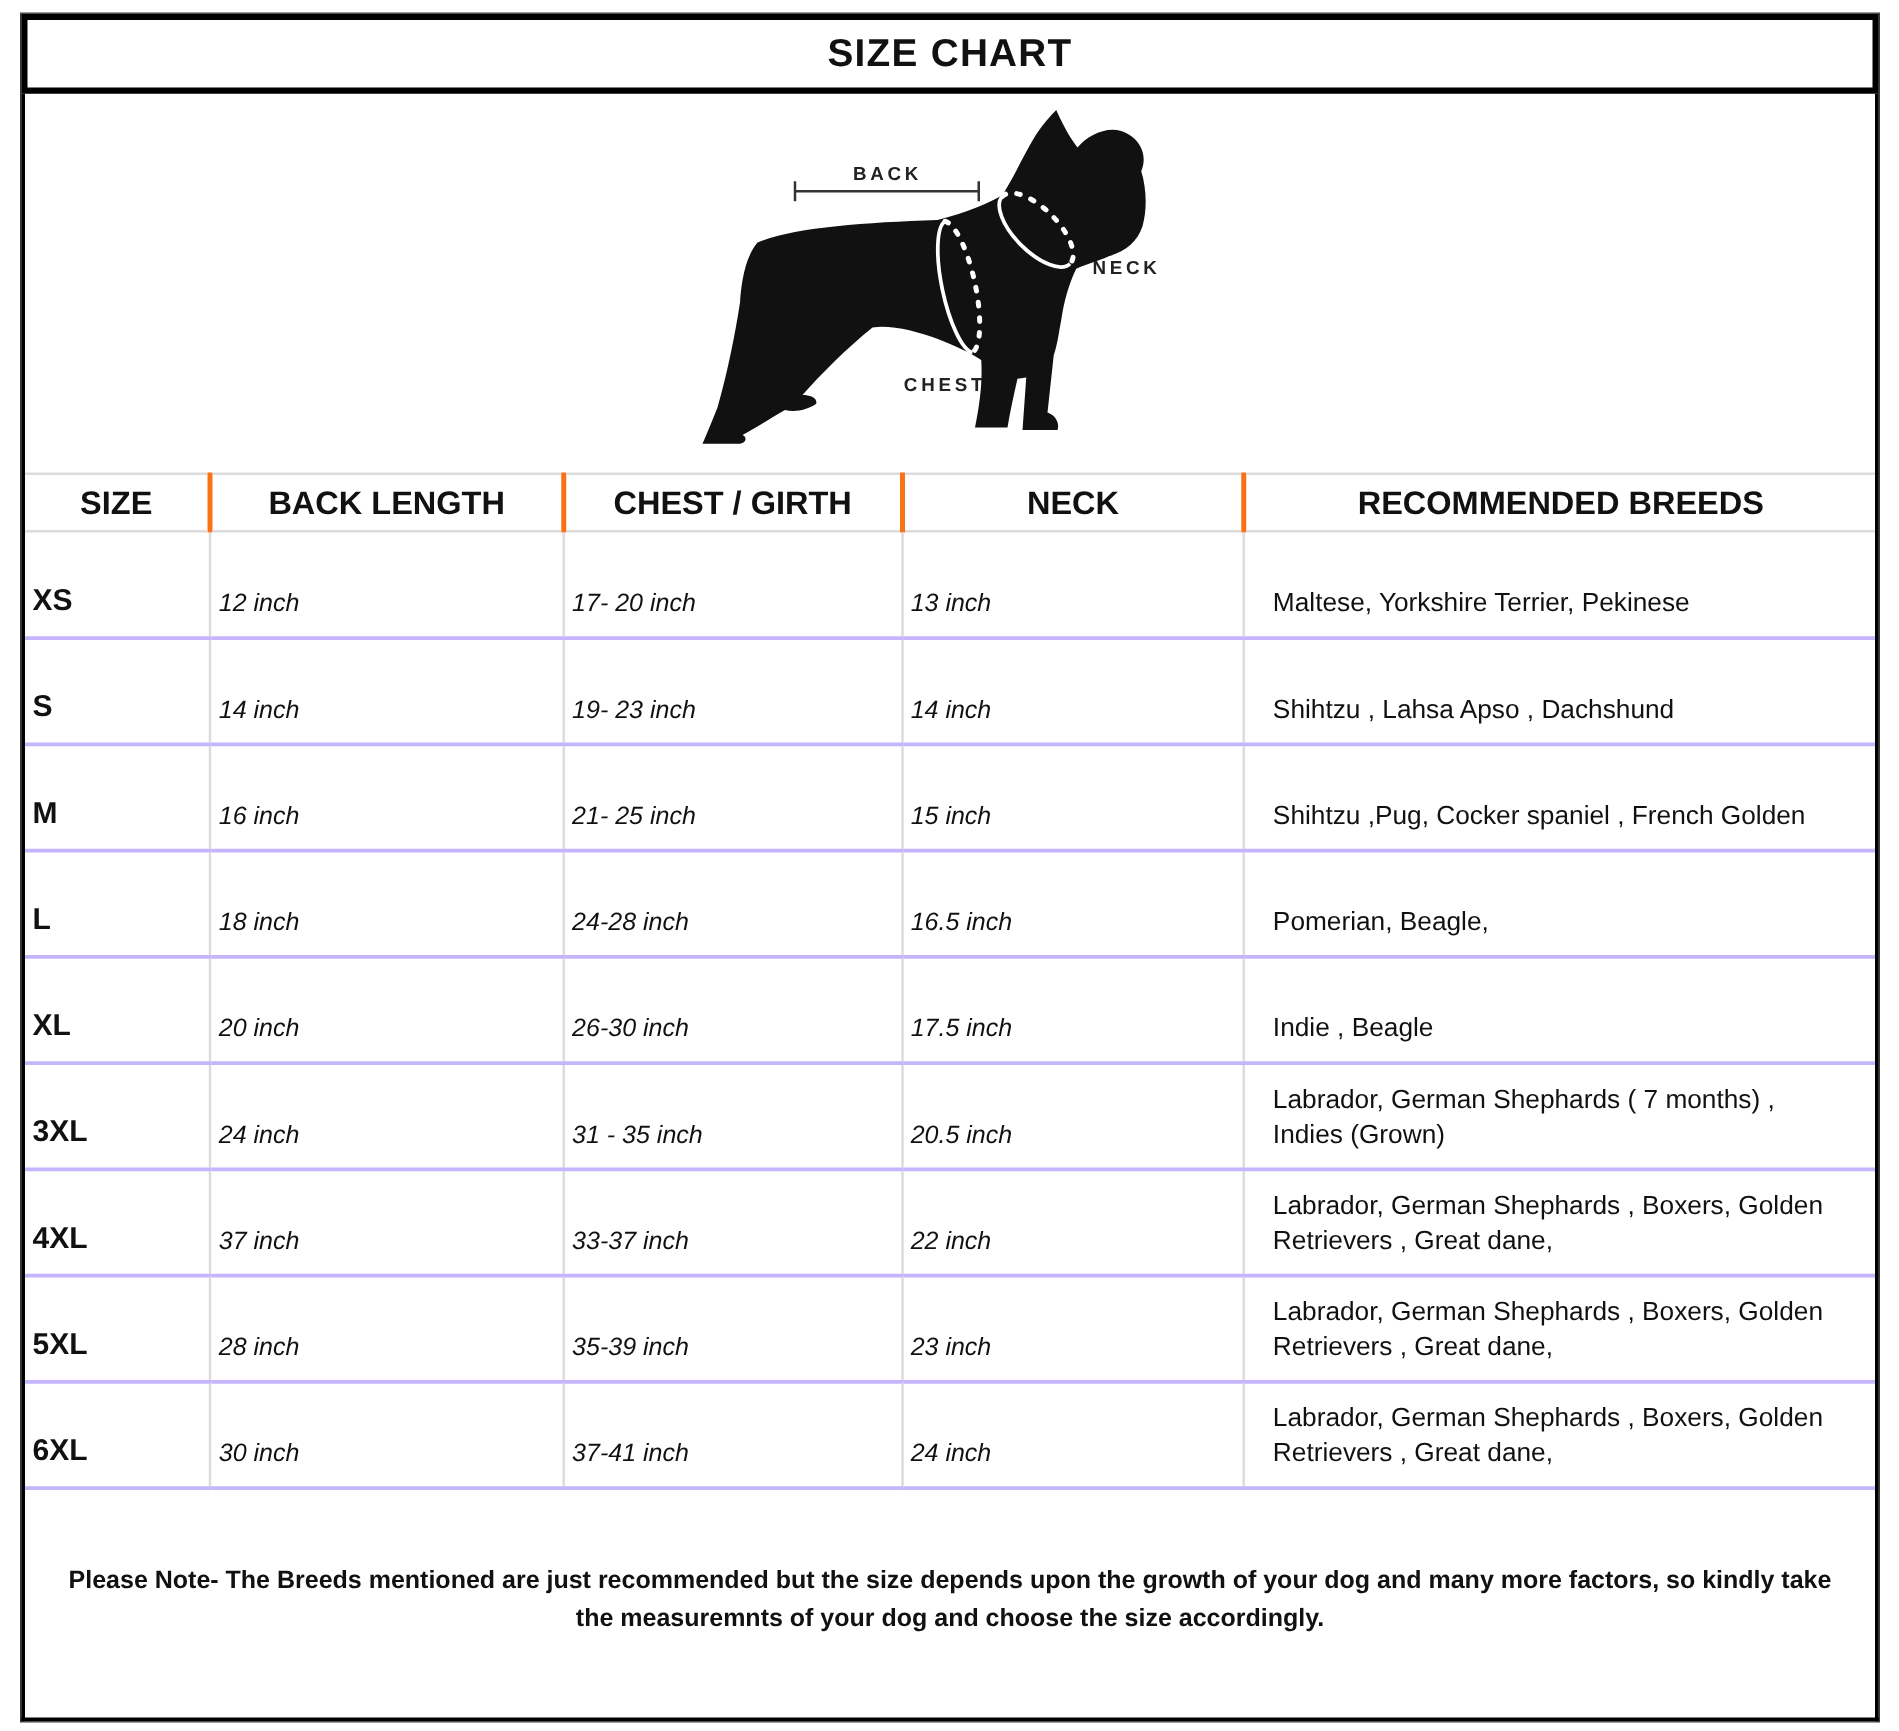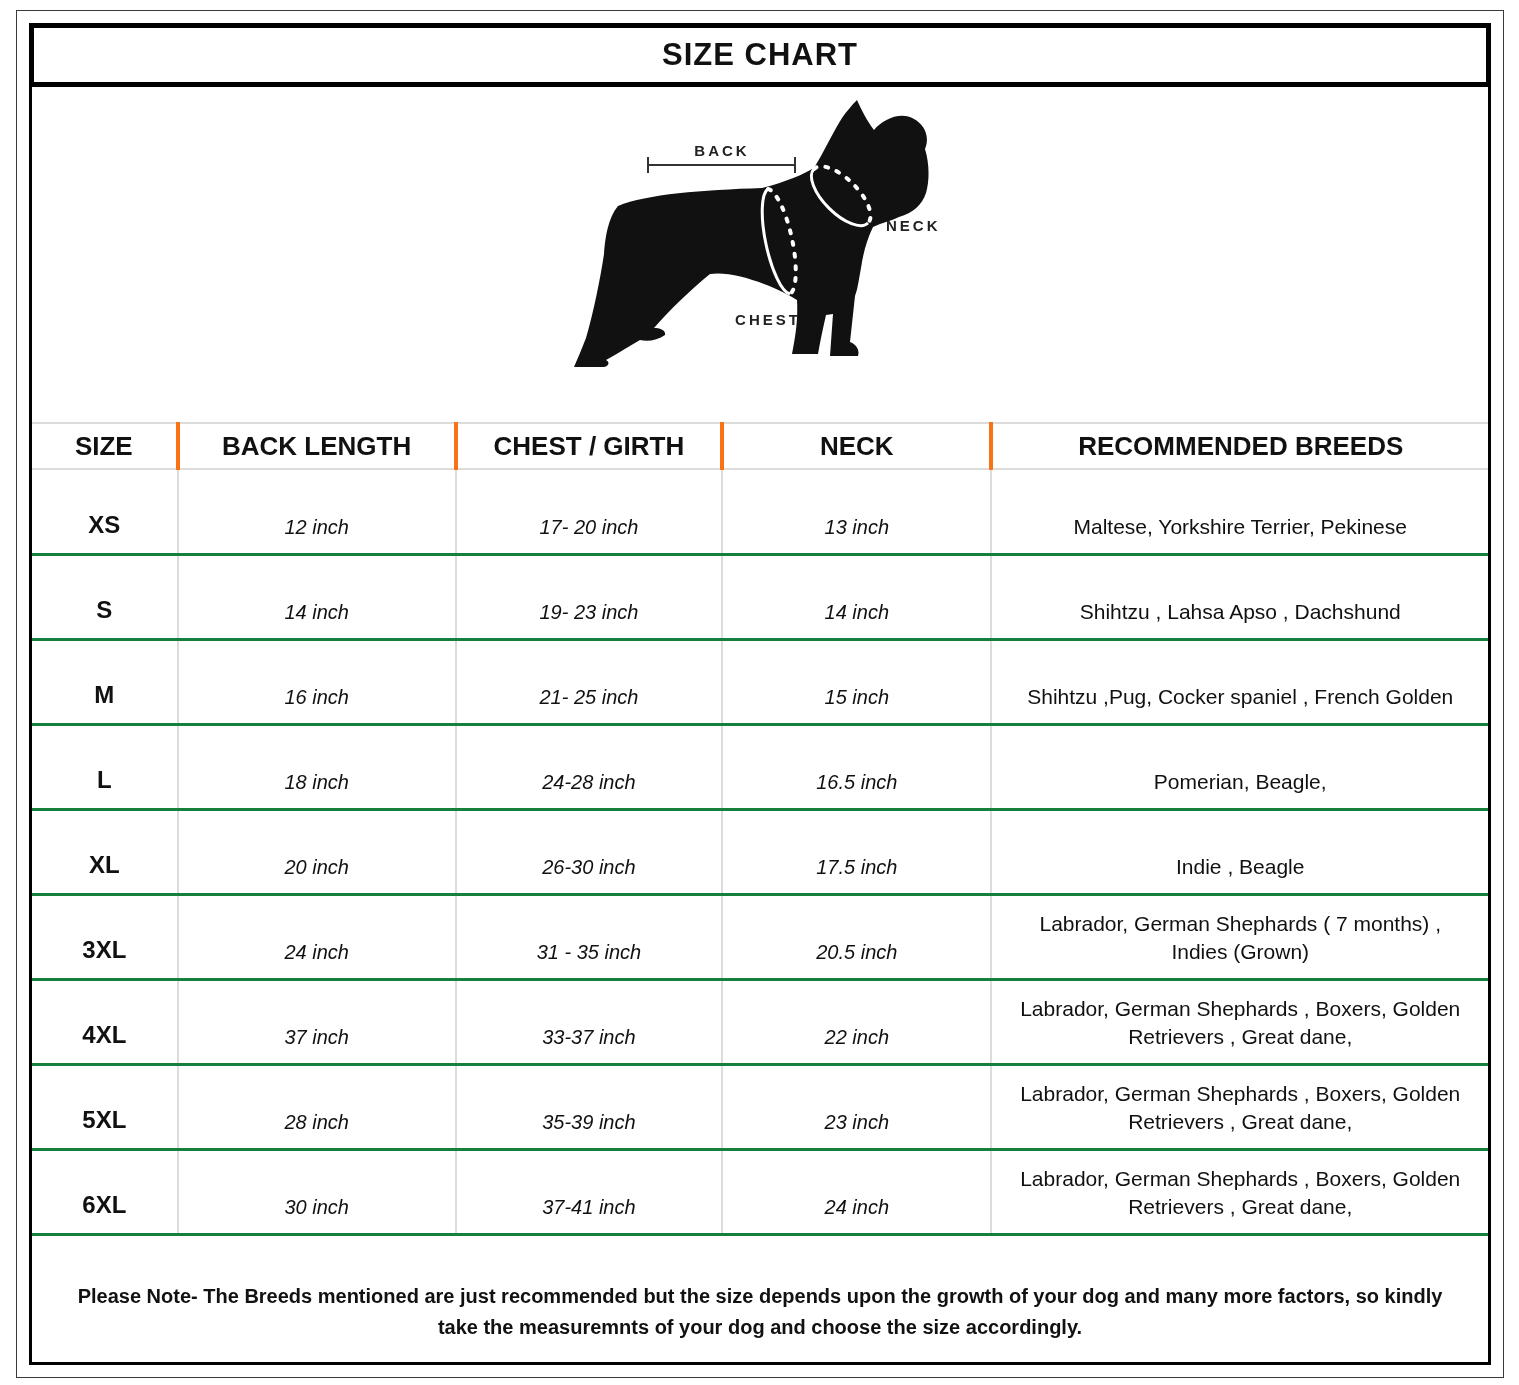--- a/index.html
+++ b/index.html
@@ -8,41 +8,40 @@
     width: 1519px; height: 1385px;
     background: #ffffff;
     font-family: "Liberation Sans", sans-serif;
     color: #111;
     position: relative;
   }
   .frame {
     position: absolute;
     left: 16px; top: 10px; right: 15px; bottom: 7px;
     border: 1px solid #3a3a3a;
-    padding: 12px;
+    padding: 0;
     background: #fff;
   }
   .title-box {
     border: 5px solid #000;
     height: 64px;
     display: flex; align-items: center; justify-content: center;
   }
   .title-text {
     font-size: 31px;
     font-weight: bold;
     letter-spacing: 1px;
   }
   .main-box {
     border: 3px solid #000;
     border-top: none;
     height: calc(100% - 64px);
     display: flex;
     flex-direction: column;
     overflow: hidden;
-    gap: 32px;
   }
   .dog-area {
     height: 303px;
     position: relative;
     flex: none;
   }
   .dog-svg {
     position: absolute;
     left: 530px;
     top: 3px;
@@ -61,23 +60,23 @@
     font-weight: bold;
     border-top: 2px solid #dcdcdc;
     border-bottom: 2px solid #dcdcdc;
     border-left: 4px solid #f97316;
     padding: 0;
   }
   .size-table th:first-child { border-left: none; border-radius: 13px; }
   .size-table td {
     height: 85px;
     vertical-align: bottom;
-    text-align: center;
+    text-align: left;
     padding: 0 6px 14px 6px;
-    border-bottom: 3px solid #15803d;
+    border-bottom: 3px solid #c4b5fd;
     border-left: 2px solid #dcdcdc;
   }
   .size-table td:first-child { border-left: none; }
   td.cell-size   { font-size: 24px; font-weight: bold; }
   td.cell-back, td.cell-chest, td.cell-neck { font-size: 20px; font-style: italic; }
   td.cell-breeds { font-size: 21px; line-height: 1.35; padding-left: 22px; padding-right: 22px; padding-bottom: 11px; }
   .note-area {
     flex: 1;
     display: flex;
     align-items: center;

